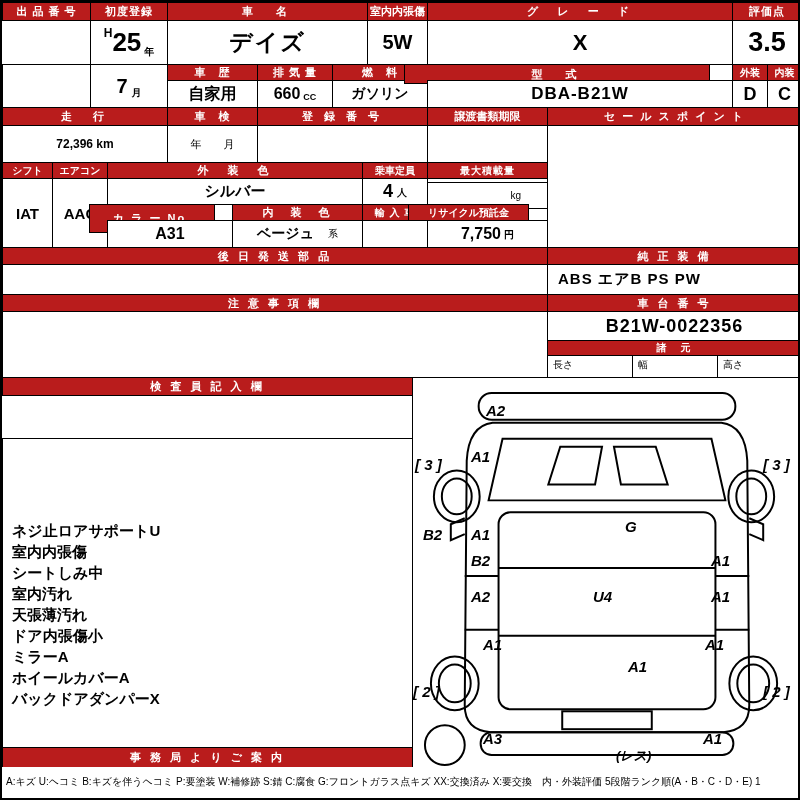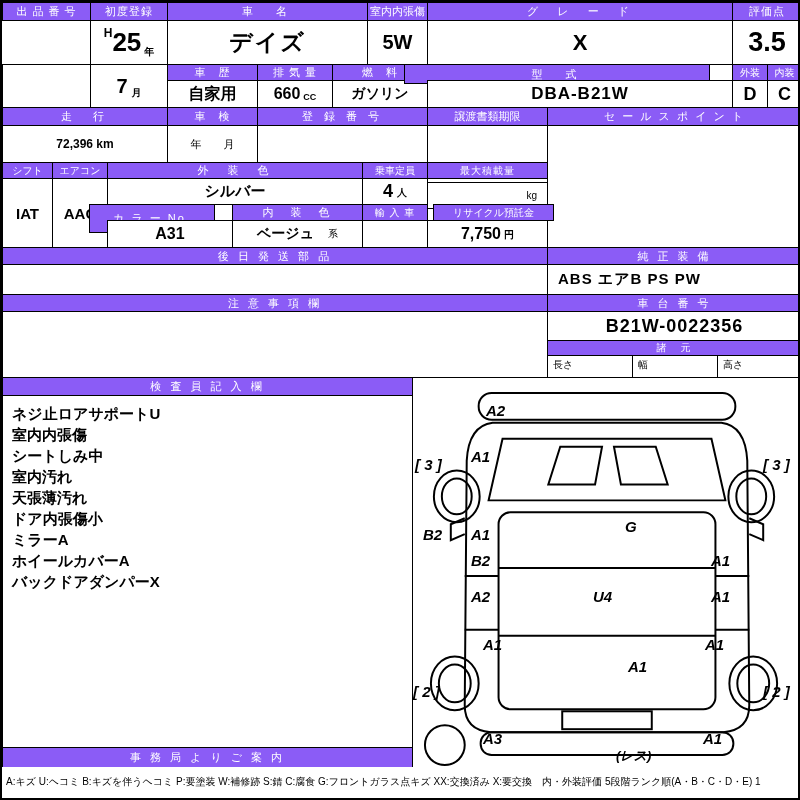--- a/index.html
+++ b/index.html
@@ -3,26 +3,26 @@
 <meta charset="utf-8">
 <style>
   * { margin:0; padding:0; box-sizing:border-box; }
   html,body { background:#9a9a9a; }
   body { font-family:"Liberation Sans","DejaVu Sans",sans-serif; }
   #sheet {
     position:relative; width:800px; height:800px; margin:0 auto;
     background:#fff; border:2px solid #000; overflow:hidden; color:#000;
   }
   .cell { position:absolute; border:1px solid #000; display:flex; align-items:center; justify-content:center; overflow:hidden; background:#fff; }
-  .hdr  { background:#8b5cf6; color:#fff; font-size:11px; letter-spacing:1px; white-space:pre; font-weight:400;text-align:right; }
+  .hdr  { background:#b91c1c; color:#fff; font-size:11px; letter-spacing:1px; white-space:pre; font-weight:700;text-align:right; }
   .val  { font-weight:700; color:#000; }
   .plain{ font-weight:400; }
   .leftalign { justify-content:flex-start; padding-left:10px; }
   .toplabel { align-items:flex-start; justify-content:flex-start; padding:2px 5px; font-size:10px; font-weight:400; }
-  .notes-area { flex-direction:column; align-items:flex-start; justify-content:flex-start; padding:7px 9px; font-weight:700; font-size:15px; line-height:21px; white-space:pre; }
+  .notes-area { flex-direction:column; align-items:flex-start; justify-content:center; padding:7px 9px; font-weight:700; font-size:15px; line-height:21px; white-space:pre;margin-top:43px; }
   .diagram { border:1px solid #000; }
   .marker { position:absolute; font-weight:700; font-size:15px; color:#000; white-space:nowrap;font-style:italic; }
   .legend-row { border:none; background:#fff; align-items:flex-start; justify-content:flex-start; padding:8px 4px; font-size:10px; white-space:pre; }
   svg { display:block; }
 </style>
 </head>
 <body>
 
 <div id="sheet">
 
@@ -94,35 +94,35 @@
   <div class="cell hdr" style="left:105px;top:160px;width:256px;height:17px;letter-spacing:4px">外　装　色</div>
   <div class="cell val" style="left:105px;top:176px;width:256px;height:27px;font-size:15px">シルバー</div>
 
   <div class="cell hdr" style="left:360px;top:160px;width:66px;height:17px;font-size:10px;letter-spacing:0">乗車定員</div>
   <div class="cell val" style="left:360px;top:176px;width:66px;height:27px">
     <span style="font-size:18px">4</span>
     <span style="font-size:10px;align-self:flex-end;margin:0 0 4px 4px">人</span>
   </div>
 
   <div class="cell hdr" style="left:425px;top:160px;width:121px;height:17px;font-size:10px;letter-spacing:1px">最大積載量</div>
-  <div class="cell plain" style="left:425px;top:180px;width:121px;height:27px;justify-content:flex-end;padding-right:10px;font-size:10px">kg</div>
+  <div class="cell plain" style="left:425px;top:180px;width:121px;height:27px;justify-content:flex-end;padding-right:26px;font-size:10px">kg</div>
 
   <div class="cell hdr" style="left:87px;top:202px;width:126px;height:29px;letter-spacing:2px">カ ラ ー No.</div>
   <div class="cell val" style="left:105px;top:218px;width:126px;height:28px;font-size:16px">A31</div>
 
   <div class="cell hdr" style="left:230px;top:202px;width:131px;height:17px;letter-spacing:3px">内　装　色</div>
   <div class="cell val" style="left:230px;top:218px;width:131px;height:28px">
     <span style="font-size:14px">ベージュ</span>
     <span style="font-size:10px;font-weight:400;margin-left:14px">系</span>
   </div>
 
   <div class="cell hdr" style="left:360px;top:202px;width:66px;height:17px;font-size:10px;letter-spacing:1px">輸 入 車</div>
   <div class="cell" style="left:360px;top:218px;width:66px;height:28px"></div>
 
-  <div class="cell hdr" style="left:431px;top:202px;width:121px;height:17px;font-size:10px;letter-spacing:0">リサイクル預託金</div>
+  <div class="cell hdr" style="left:406px;top:202px;width:121px;height:17px;font-size:10px;letter-spacing:0">リサイクル預託金</div>
   <div class="cell val" style="left:425px;top:218px;width:121px;height:28px">
     <span style="font-size:16px">7,750</span>
     <span style="font-size:10px;align-self:flex-end;margin:0 0 5px 3px">円</span>
   </div>
 
   <div class="cell hdr" style="left:0;top:245px;width:546px;height:18px;letter-spacing:3px">後 日 発 送 部 品</div>
   <div class="cell" style="left:0;top:262px;width:546px;height:31px"></div>
 
   <div class="cell hdr" style="left:545px;top:245px;width:255px;height:18px;letter-spacing:3px">純 正 装 備</div>
   <div class="cell val leftalign" style="left:545px;top:262px;width:255px;height:31px;font-size:15px;letter-spacing:1px">ABS エアB PS PW</div>

